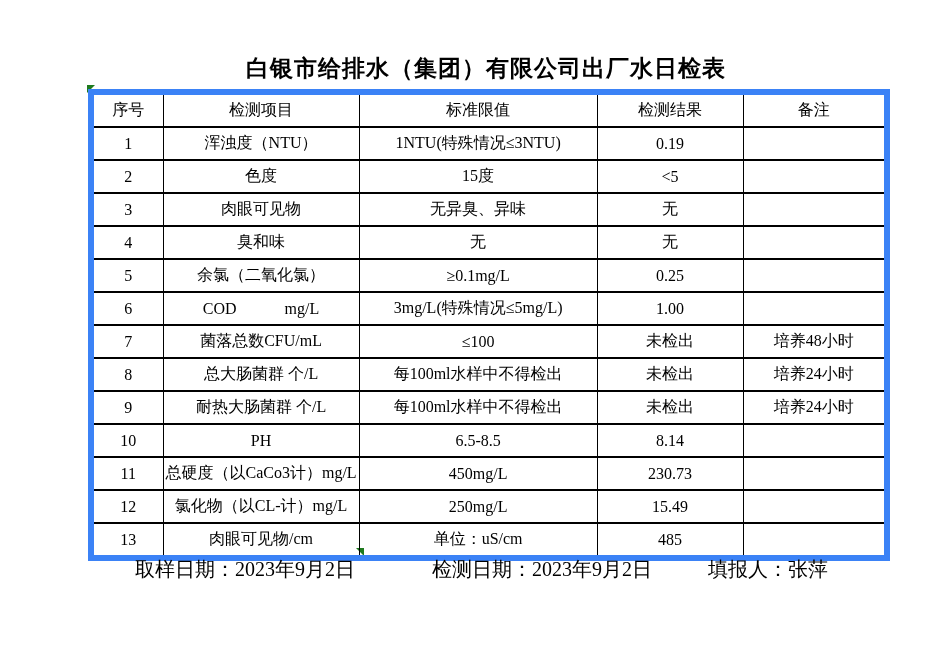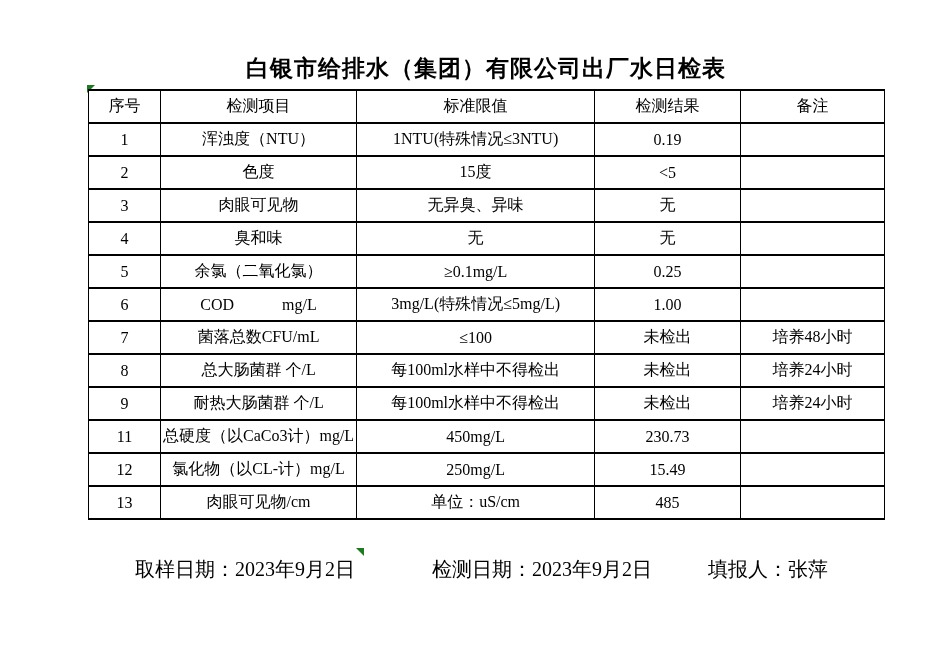--- a/index.html
+++ b/index.html
@@ -9,21 +9,21 @@
     font-family:"Liberation Serif","DejaVu Serif",serif;
     overflow:hidden;
   }
   .title {
     position:absolute; left:88px; top:40px; width:796px;
     text-align:center; font-size:23px; font-weight:bold; letter-spacing:1px;margin-top:13px;
   }
   table.tbl {
     position:absolute; left:88px; top:89px;
     border-collapse:collapse; table-layout:fixed;
-    border:1px solid #3b82f6;
+    border:6px solid #3b82f6;
   }
   .tbl th, .tbl td {
     border:1px solid #000;
     border-top:2px solid #000; border-bottom:2px solid #000;
     height:31px; padding:0 2px;
     text-align:center; vertical-align:middle;
     font-size:16px; font-weight:normal; overflow:hidden;
   }
   .col-no    { width:72px; }
   .col-item  { width:196px; }
@@ -122,20 +122,27 @@
     <td>培养24小时</td>
   </tr>
   <tr>
     <td>9</td>
     <td class="pre">耐热大肠菌群 个/L</td>
     <td>每100ml水样中不得检出</td>
     <td>未检出</td>
     <td>培养24小时</td>
   </tr>
   <tr>
+    <td>10</td>
+    <td class="pre">PH</td>
+    <td>6.5-8.5</td>
+    <td>8.14</td>
+    <td></td>
+  </tr>
+  <tr>
     <td>11</td>
     <td class="pre">总硬度（以CaCo3计）mg/L</td>
     <td>450mg/L</td>
     <td>230.73</td>
     <td></td>
   </tr>
   <tr>
     <td>12</td>
     <td class="pre">氯化物（以CL-计）mg/L</td>
     <td>250mg/L</td>

